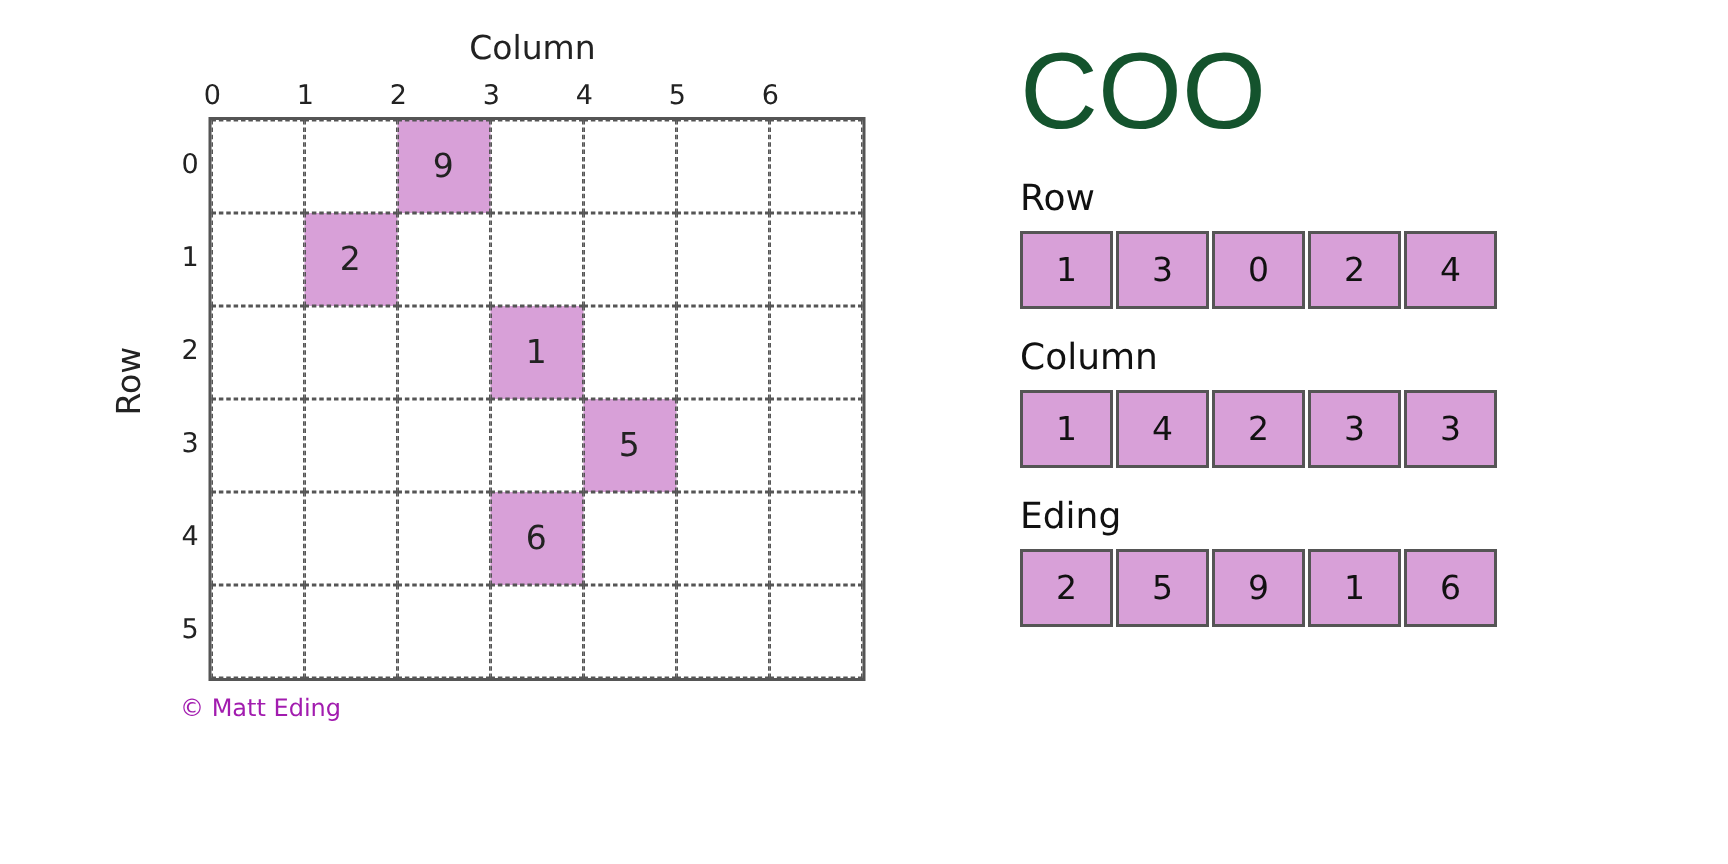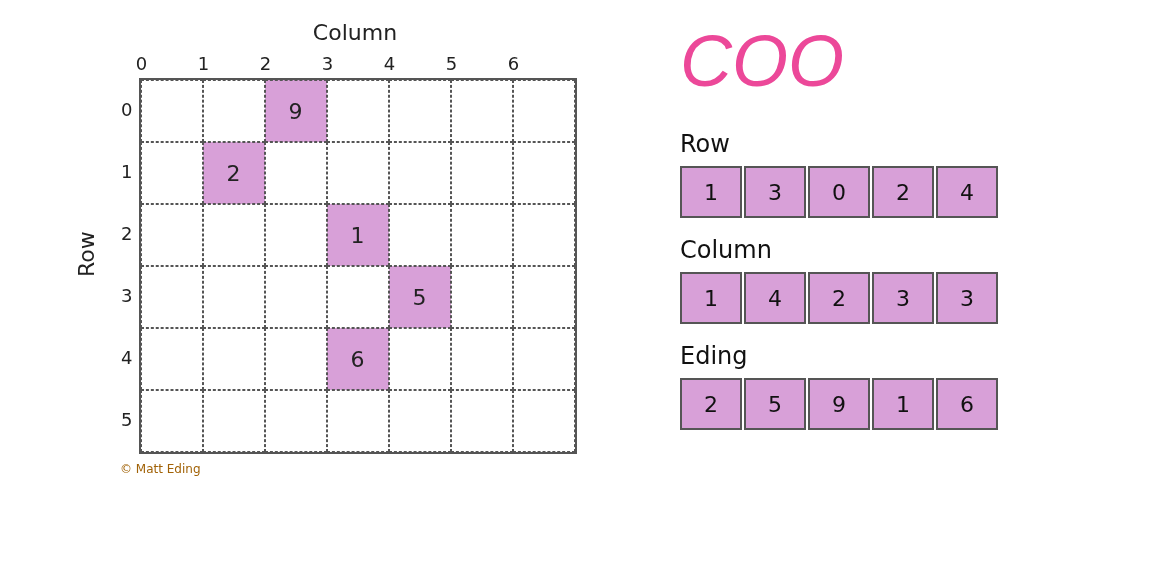--- a/index.html
+++ b/index.html
@@ -99,42 +99,41 @@
       justify-content: center;
       font-size: 22px;
       color: #222;
     }
 
     .cell.highlighted {
       background: #d8a0d8;
     }
 
     .copyright {
-      font-size: 12px;
-      color: #a16207;
+      font-size: 16px;
+      color: #a21caf;
       margin-top: 8px;
       align-self: flex-start;
       margin-left: 90px;
     }
 
     
     .right-panel {
       width: 502px;
       padding: 20px 30px;
       display: flex;
       flex-direction: column;
     }
 
     .coo-title {
       font-size: 72px;
       font-weight: normal;
-      color: #ec4899;
-      margin-bottom: 28px;
+      color: #14532d;
+      margin-bottom: 16px;
       font-family: Arial, sans-serif;
-      font-style: italic;
     }
 
     .array-section {
       margin-bottom: 18px;
     }
 
     .array-label {
       font-size: 24px;
       color: #111;
       margin-bottom: 8px;

